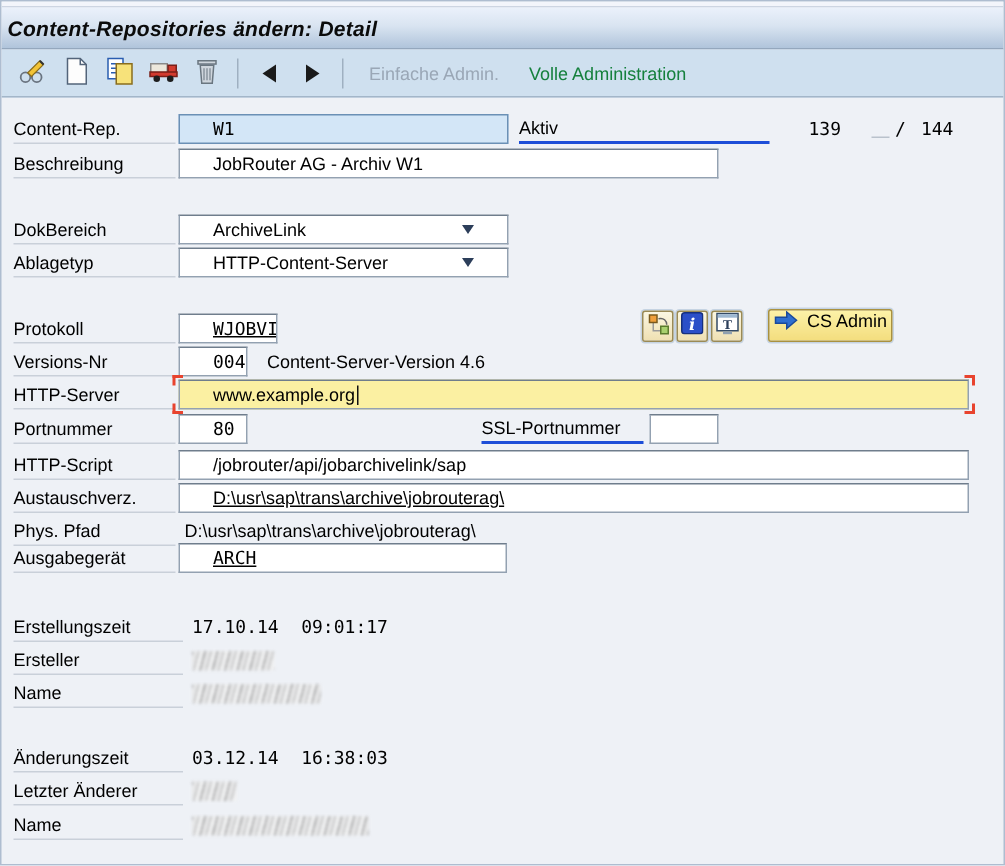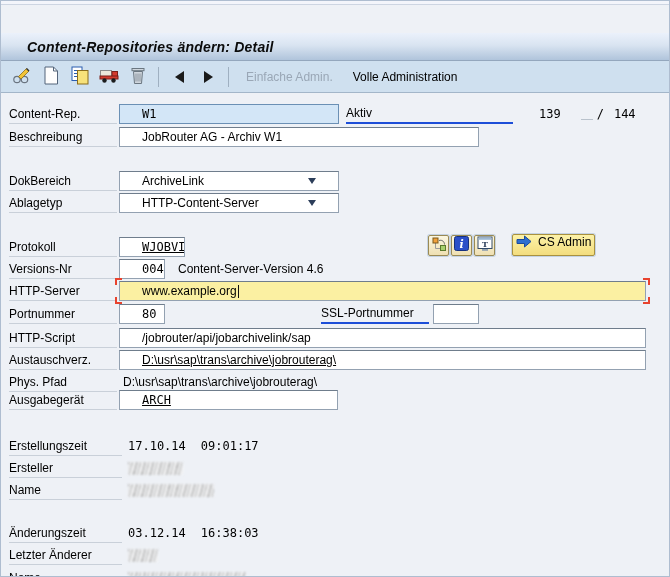--- a/index.html
+++ b/index.html
@@ -16,22 +16,21 @@
     border: 1px solid #aebdd0;
     position: relative;
     overflow: hidden;
   }
   .topstrip { height:4px; background:#f3f5fb; border-bottom:1px solid #cdd5e2; }
   .titlebar {
     height: 28px;
     background: linear-gradient(#ebf1fb, #d9e4f1 45%, #b0c4db);
     border-bottom: 1px solid #94a7bd;
     display: flex; align-items: center;
-    padding-left: 26px;
-    margin-top: 28px;
+    padding-left: 4px;
   }
   .titlebar .title {
     font-size: 14px; font-weight: bold; font-style: italic; color:#0b0b0b;
     letter-spacing: .2px;
   }
   .toolbar {
     height: 32px;
     background: #cfe0ef;
     border-bottom: 1px solid #a3b6c9;
     display: flex; align-items: center;
@@ -41,21 +40,21 @@
     background: transparent; border: 1px solid transparent;
     width: 26px; height: 26px;
     display: flex; align-items: center; justify-content: center;
     cursor: pointer; margin-right: 3px;
   }
   .tsep { width:1px; height:20px; background:#9fb0c1; margin:0 7px 0 4px; flex-shrink:0; }
   .arrow-left { width:0; height:0; border-top:6px solid transparent; border-bottom:6px solid transparent; border-right:9px solid #1a1a1a; }
   .arrow-right { width:0; height:0; border-top:6px solid transparent; border-bottom:6px solid transparent; border-left:9px solid #1a1a1a; }
   .txtbtn {
     background: transparent; border: none; font-family:"Liberation Sans",sans-serif;
-    font-size: 12px; color: #000000; padding: 0 10px; height:26px; cursor:pointer;
+    font-size: 12px; color: #15803d; padding: 0 10px; height:26px; cursor:pointer;
   }
   .txtbtn.disabled { color: #9aa7b6; }
 
   .content { position: relative; height: 510px; }
   .row { position: absolute; left: 8px; height: 20px; display: flex; align-items: center; }
   .lbl {
     width: 108px; flex-shrink: 0; height: 20px;
     display: flex; align-items: center;
     border-bottom: 1px solid #c9d0d9;
     color:#000;

